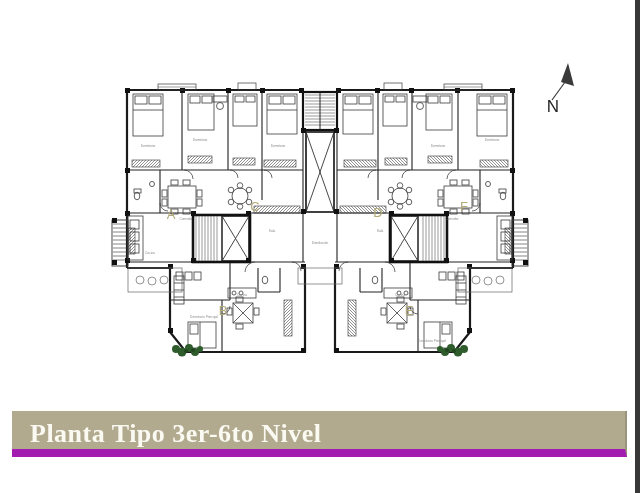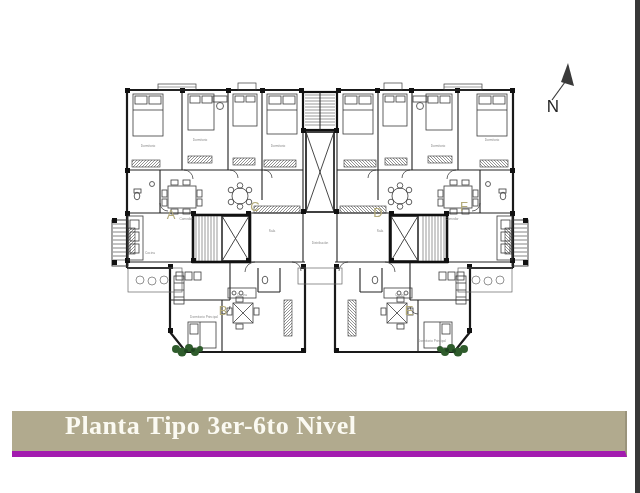--- a/index.html
+++ b/index.html
@@ -11,24 +11,24 @@
     font-family:"Liberation Sans", sans-serif;
   }
   .right-edge{
     position:absolute;top:0;right:0;width:5px;height:493px;
     background:#383838;
   }
   .plan-svg{position:absolute;top:0;left:0;}
   .title-bar{
     position:absolute;left:12px;top:411px;width:615px;height:46px;
     background:#b1aa8e;
-    border-bottom:6px solid #a21caf;
+    border-bottom:8px solid #a21caf;
     border-right:2px solid #9a947c;
     box-sizing:border-box;
-    display:flex;align-items:flex-start;padding-left:35px;
+    display:flex;align-items:flex-end;
   }
   .title-bar span{
     font-family:"Liberation Serif", serif;
     font-weight:600;
     font-size:26px;
     letter-spacing:0.5px;
     color:#fbfaf2;
     padding-left:18px;
     white-space:nowrap;
   }

